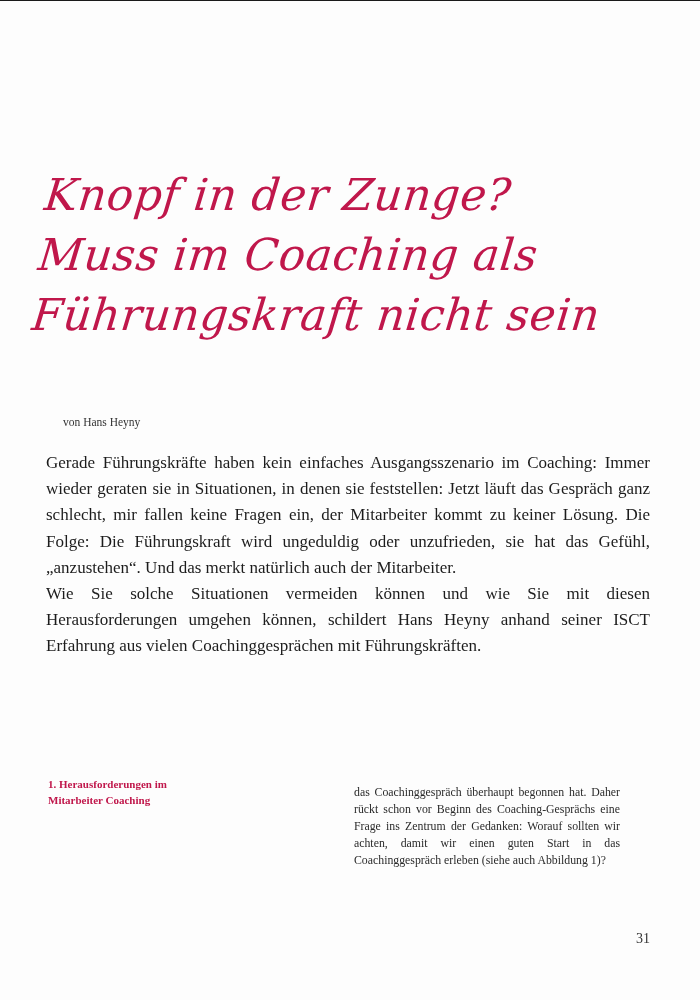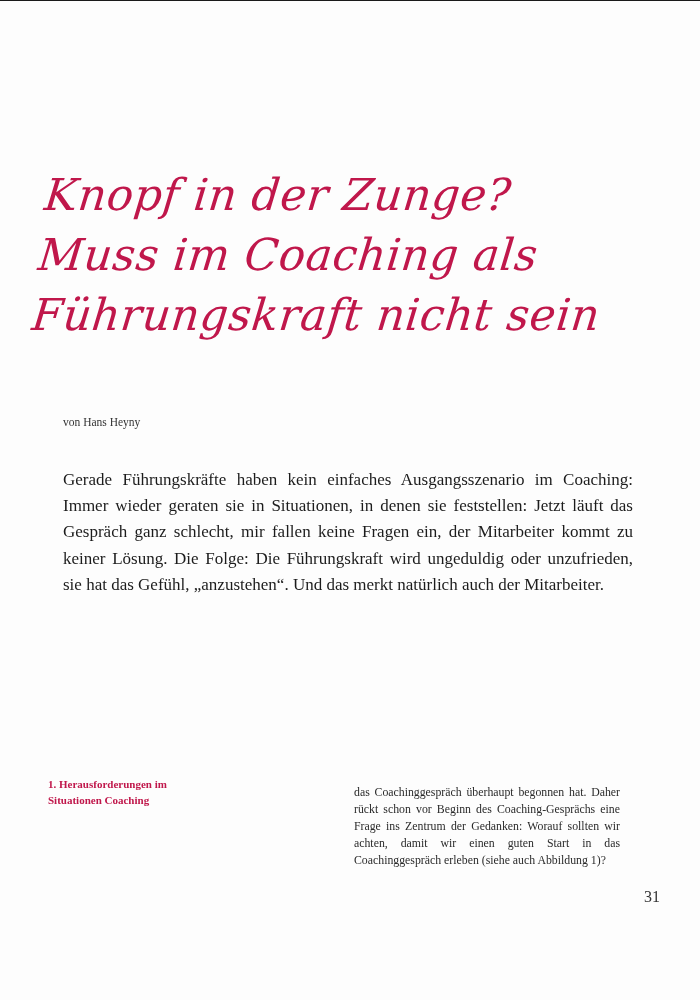--- a/index.html
+++ b/index.html
@@ -53,21 +53,21 @@
       left: 46px;
       top: 450px;
       width: 604px;
       font-size: 17px;
       line-height: 26.2px;
       text-align: justify;
       color: #1c1c1c;
       margin: 0;
     }
     .intro p {
-      margin: 17px;
+      margin: 0;
     }
     .col {
       position: absolute;
       top: 776px;
       width: 282px;
       font-size: 11.8px;
       line-height: 17px;
       text-align: justify;
       color: #2a2a2a;
     }
@@ -79,47 +79,47 @@
       font-weight: bold;
       font-size: 11px;
       line-height: 16px;
       color: #c0174b;
       text-align: left;
     }
     .col p { margin: 8px; }
     .page-number {
       position: absolute;
       left: 636px;
-      top: 888px;
-      font-size: 16px;
+      top: 931px;
+      font-size: 14px;
       color: #333;
-      margin-left: 8px;
     }
   </style>
 </head>
 <body>
 
 <div class="top-rule"></div>
 
 <h1 class="title">
   <span>Knopf in der Zunge?</span>
   <span>Muss im Coaching als</span>
   <span>Führungskraft nicht sein</span>
 </h1>
 
 <div class="byline">von Hans Heyny</div>
 
 <div class="intro">
   <p>Gerade Führungskräfte haben kein einfaches Ausgangsszenario im Coaching: Immer wieder geraten sie in Situationen, in denen sie feststellen: Jetzt läuft das Gespräch ganz schlecht, mir fallen keine Fragen ein, der Mitarbeiter kommt zu keiner Lösung. Die Folge: Die Führungskraft wird ungeduldig oder unzufrieden, sie hat das Gefühl, „anzustehen“. Und das merkt natürlich auch der Mitarbeiter.</p>
+  <p>Wie Sie solche Situationen vermeiden können und wie Sie mit diesen Herausforderungen umgehen können, schildert Hans Heyny anhand seiner ISCT Erfahrung aus vielen Coachinggesprächen mit Führungskräften.</p>
 </div>
 
 <div class="col col-left">
   <h2 class="section-heading">
     <span>1. Herausforderungen im</span><br>
-    <span>Situationen Coaching</span>
+    <span>Mitarbeiter Coaching</span>
   </h2>
 </div>
 
 <div class="col col-right">
   <p>das Coachinggespräch überhaupt begonnen hat. Daher rückt schon vor Beginn des Coaching-Gesprächs eine Frage ins Zentrum der Gedanken: Worauf sollten wir achten, damit wir einen guten Start in das Coachinggespräch erleben (siehe auch Abbildung 1)?</p>
 </div>
 
 <div class="page-number">31</div>
 
 </body></html>

